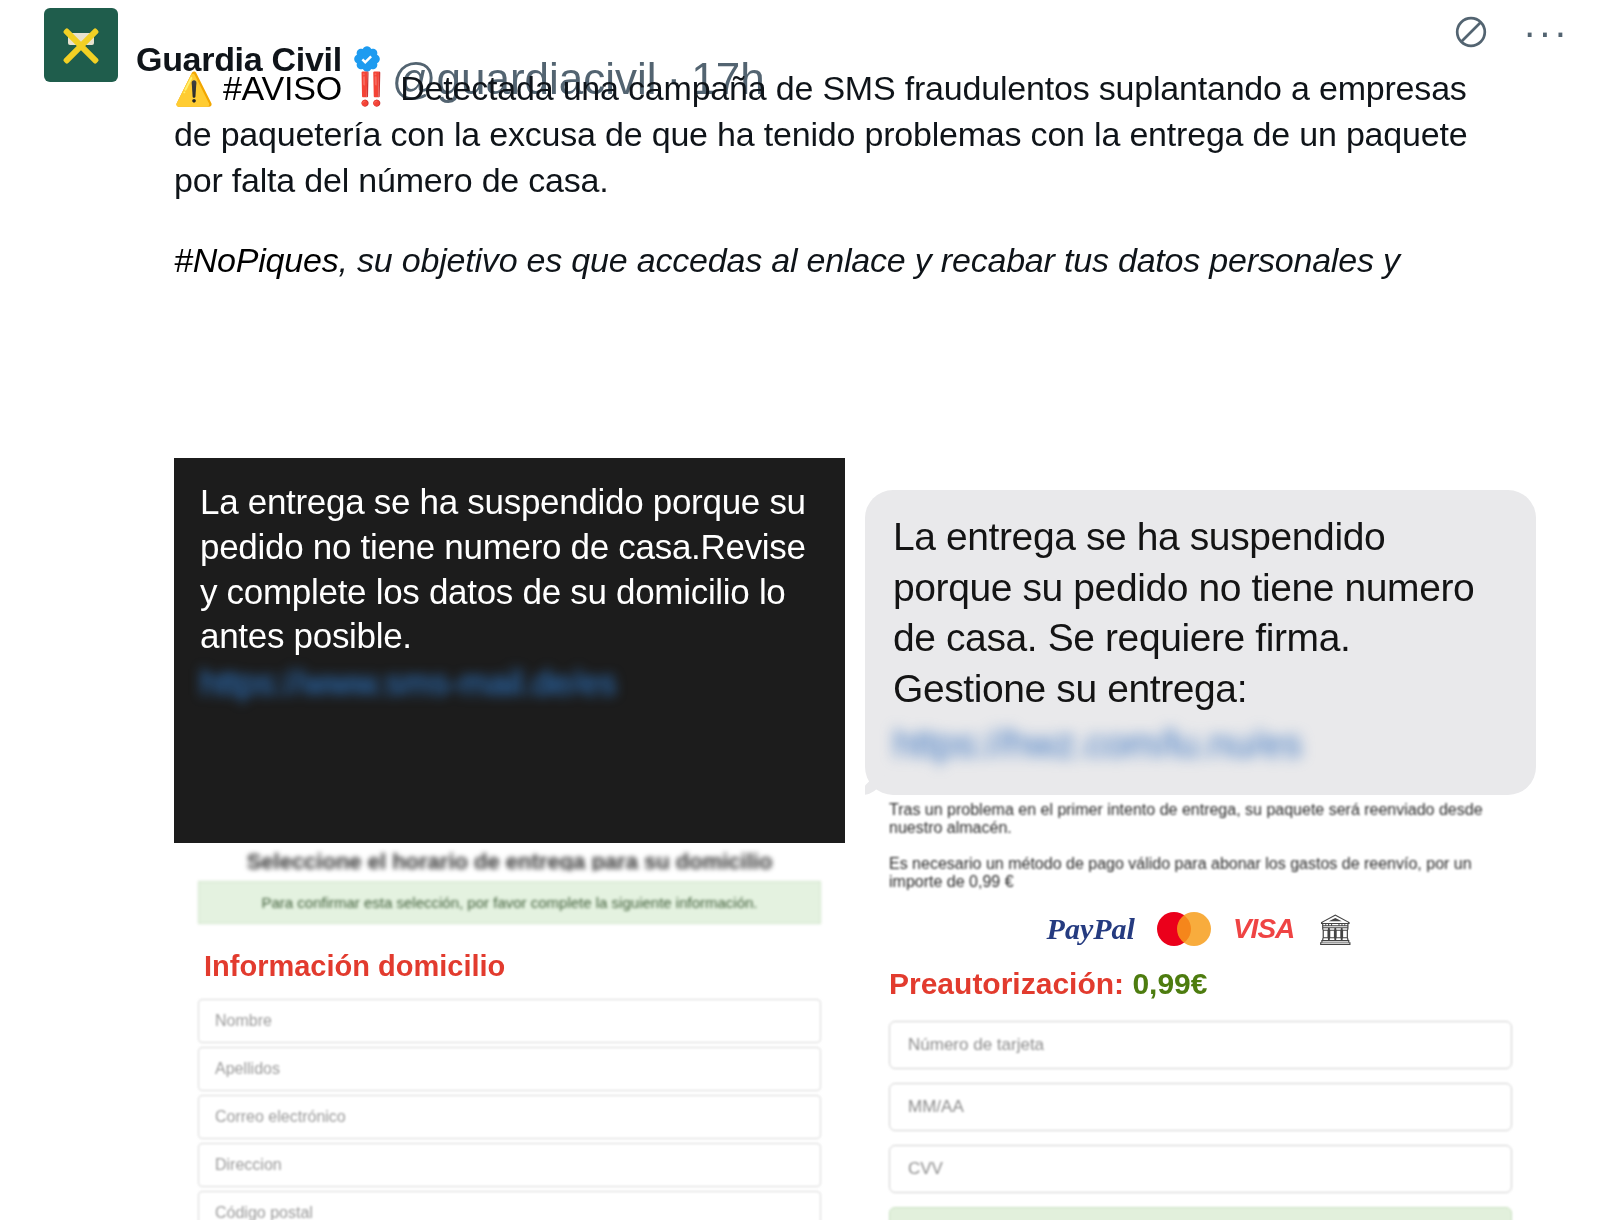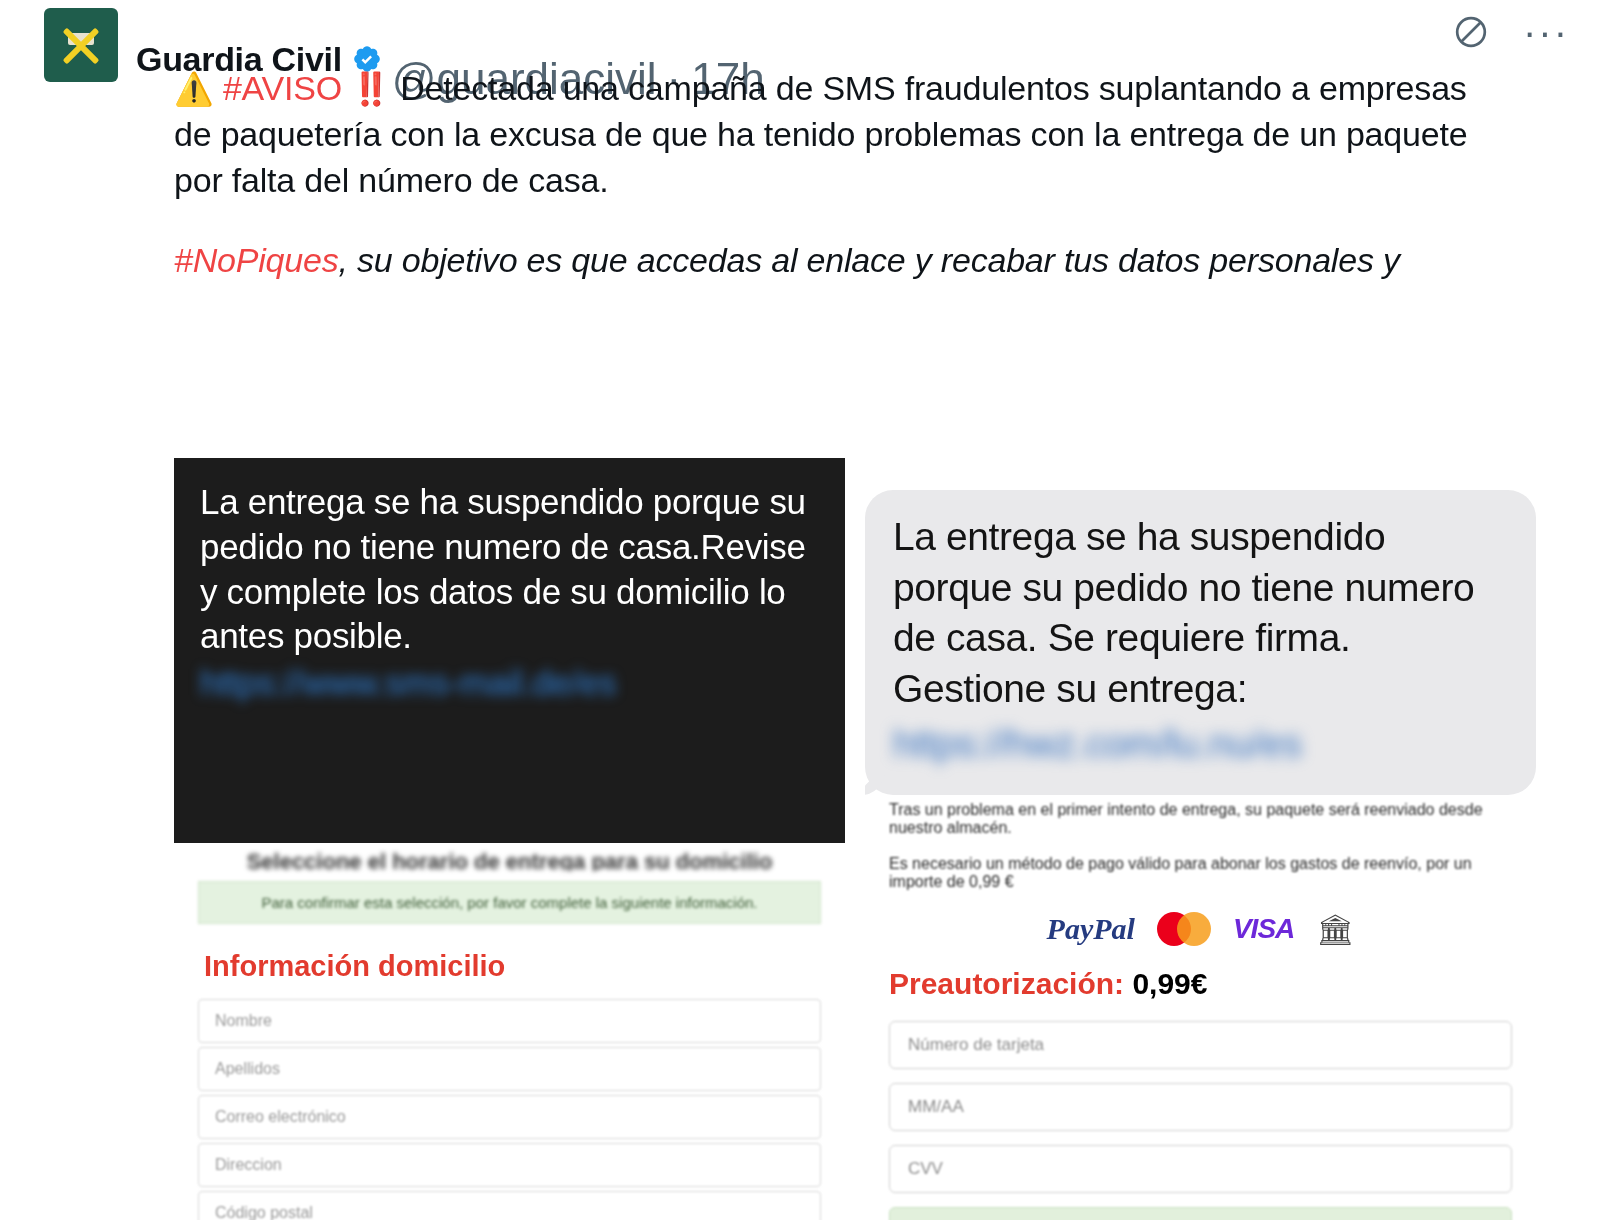--- a/index.html
+++ b/index.html
@@ -101,21 +101,21 @@
   
   .tweet-text {
     padding: 6px 100px 0 174px;
     font-size: 34px;
     line-height: 1.35;
     color: #0f1419;
     letter-spacing: -0.2px;
   }
   .tweet-text p { margin: 0 0 34px 0; }
   .tweet-text p.last { margin-bottom: 6px; font-style: italic; }
-  .link { color: #ef4444; }
+  .link { color: #000000; }
   .show-more {
     color: #1d9bf0;
     font-size: 34px;
     padding: 0 0 0 174px;
     margin-top: -26px;
   }
   .emoji { font-size: 32px; }
 
   
   .media {
@@ -246,29 +246,29 @@
     justify-content: center;
     gap: 22px;
     margin: 8px 0 18px 0;
     height: 40px;
   }
   .pp { font-size: 30px; font-weight: bold; color: #253b80; font-family: Liberation Serif, serif; font-style: italic;}
   .mc { position: relative; width: 54px; height: 34px; }
   .mc i { position: absolute; top: 0; width: 34px; height: 34px; border-radius: 50%; }
   .mc i.a { left: 0; background: #eb001b; }
   .mc i.b { left: 20px; background: #f79e1b; opacity: .85;}
-  .visa { font-size: 28px; font-weight: bold; font-style: italic; color: #6d28d9; letter-spacing: -1px;}
+  .visa { font-size: 28px; font-weight: bold; font-style: italic; color: #ef4444; letter-spacing: -1px;}
   .bank { font-size: 30px; color: #444; }
   .preauth {
     font-size: 30px;
     font-weight: bold;
     margin: 4px 0 20px 14px;
   }
   .preauth .label { color: #e23b2e; text-align: center; }
-  .preauth .amount { color: #000000; }
+  .preauth .amount { color: #4d7c0f; }
   .field-r {
     border: 1px solid #cfcfcf;
     border-radius: 6px;
     height: 48px;
     margin: 0 14px 14px 14px;
     display: flex;
     align-items: center;
     padding-left: 18px;
     font-size: 17px;
     color: #8d8d8d;

